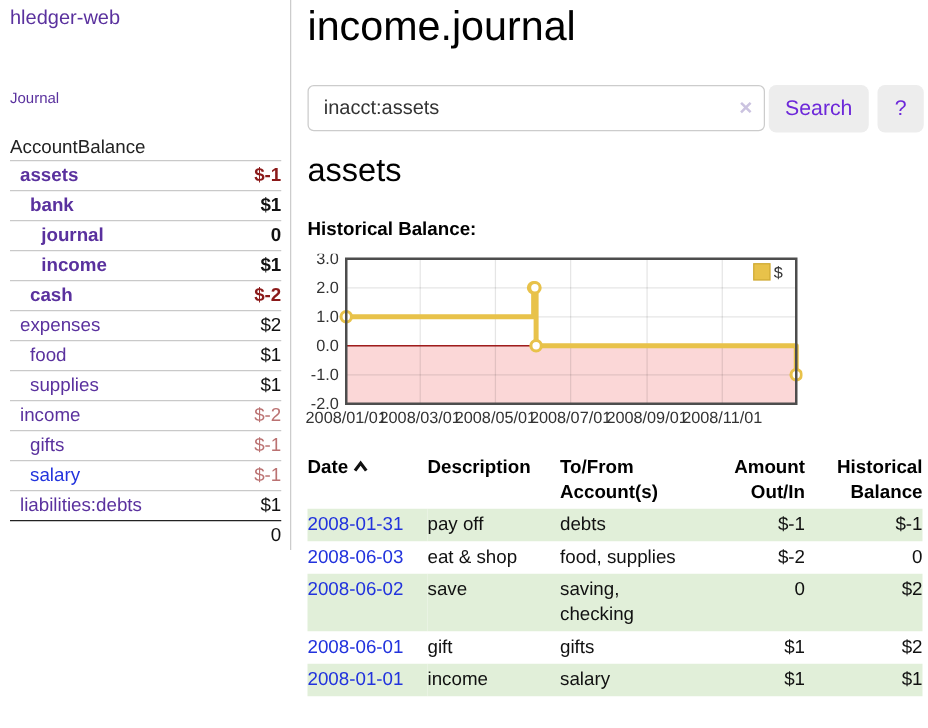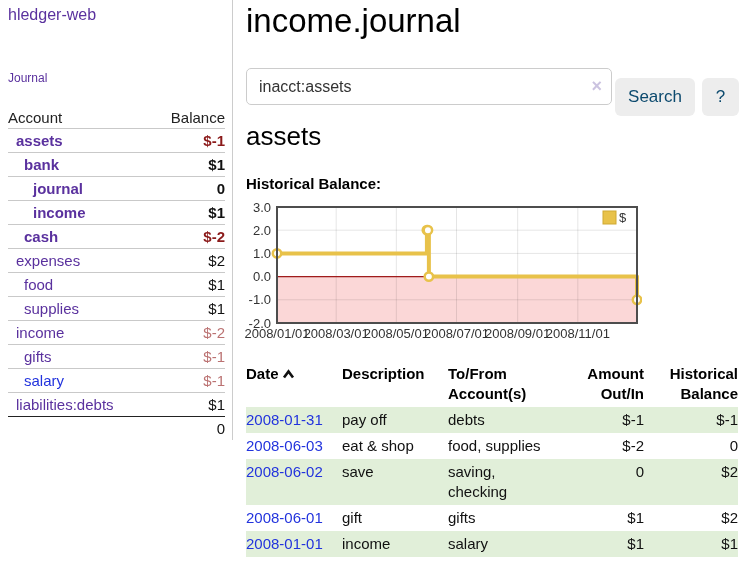--- a/index.html
+++ b/index.html
@@ -6,43 +6,43 @@
   html,body{margin:0;padding:0;background:#fff;}
   .page{position:relative;width:742px;height:582px;background:#fff;overflow:hidden;
         font-family:"Liberation Sans","DejaVu Sans",sans-serif;color:#111;border-radius:11px;}
   a{text-decoration:none;cursor:pointer;}
 
   
   .brand{position:absolute;left:8px;top:6px;font-size:16px;color:var(--link-purple);}
   .nav-journal{position:absolute;left:8px;top:71px;font-size:12px;color:var(--link-purple);}
   .v-divider{position:absolute;left:232px;top:0;width:1px;height:440px;background:#ccc;}
   .acct-table{position:absolute;left:8px;top:106px;width:217px;font-size:15px;}
-  .acct-header{display:flex;justify-content:space-between;align-items:center;height:22px;color:#222;}
+  .acct-header{display:flex;justify-content:flex-start;align-items:center;height:22px;color:#222;}
   .acct-row{display:flex;justify-content:space-between;align-items:center;height:23px;
             border-top:1px solid #c9c9c9;}
   .acct-total{display:flex;justify-content:flex-end;align-items:center;height:23px;
             border-top:1px solid #222;}
   .acct-name{color:var(--link-purple);white-space:nowrap;}
   .acct-name.blue{color:var(--link-blue);}
   .d1{padding-left:8px;} .d2{padding-left:16px;} .d3{padding-left:25px;}
   .bold{font-weight:bold;}
   .acct-bal{color:#111;}
   .neg-strong{color:var(--negative-strong);}
   .neg-soft{color:var(--negative-soft);}
 
   
   h1.title{position:absolute;left:246px;top:2px;margin:0;font-size:33px;font-weight:400;color:#000;}
   .search-wrap{position:absolute;left:246px;top:68px;width:366px;height:37px;}
   .search-wrap input{box-sizing:border-box;width:100%;height:100%;border:1px solid #ccc;
         border-radius:5px;padding:0 30px 0 12px;font-size:16px;color:#333;
         font-family:"Liberation Sans","DejaVu Sans",sans-serif;outline:none;}
   .clear-x{position:absolute;right:10px;top:8px;font-size:18px;font-weight:bold;
         color:#cbc3e0;line-height:20px;cursor:pointer;}
-  .btn{position:absolute;top:78px;height:38px;background:var(--button-gray);border:none;
-        border-radius:6px;font-size:17px;color:#0c4a6e;
+  .btn{position:absolute;top:68px;height:38px;background:var(--button-gray);border:none;
+        border-radius:6px;font-size:17px;color:#6d28d9;
         font-family:"Liberation Sans","DejaVu Sans",sans-serif;cursor:pointer;}
   .btn-search{left:615px;width:80px;}
   .btn-help{left:702px;width:37px;}
 
   h2.acct-heading{position:absolute;left:246px;top:121px;margin:0;font-size:26px;font-weight:400;color:#000;}
   .chart-label{position:absolute;left:246px;top:175px;font-size:15px;font-weight:bold;color:#000;}
 
   
   #chart-svg{position:absolute;left:244px;top:203px;}
   #chart-svg text{font-family:"Liberation Sans","DejaVu Sans",sans-serif;}

